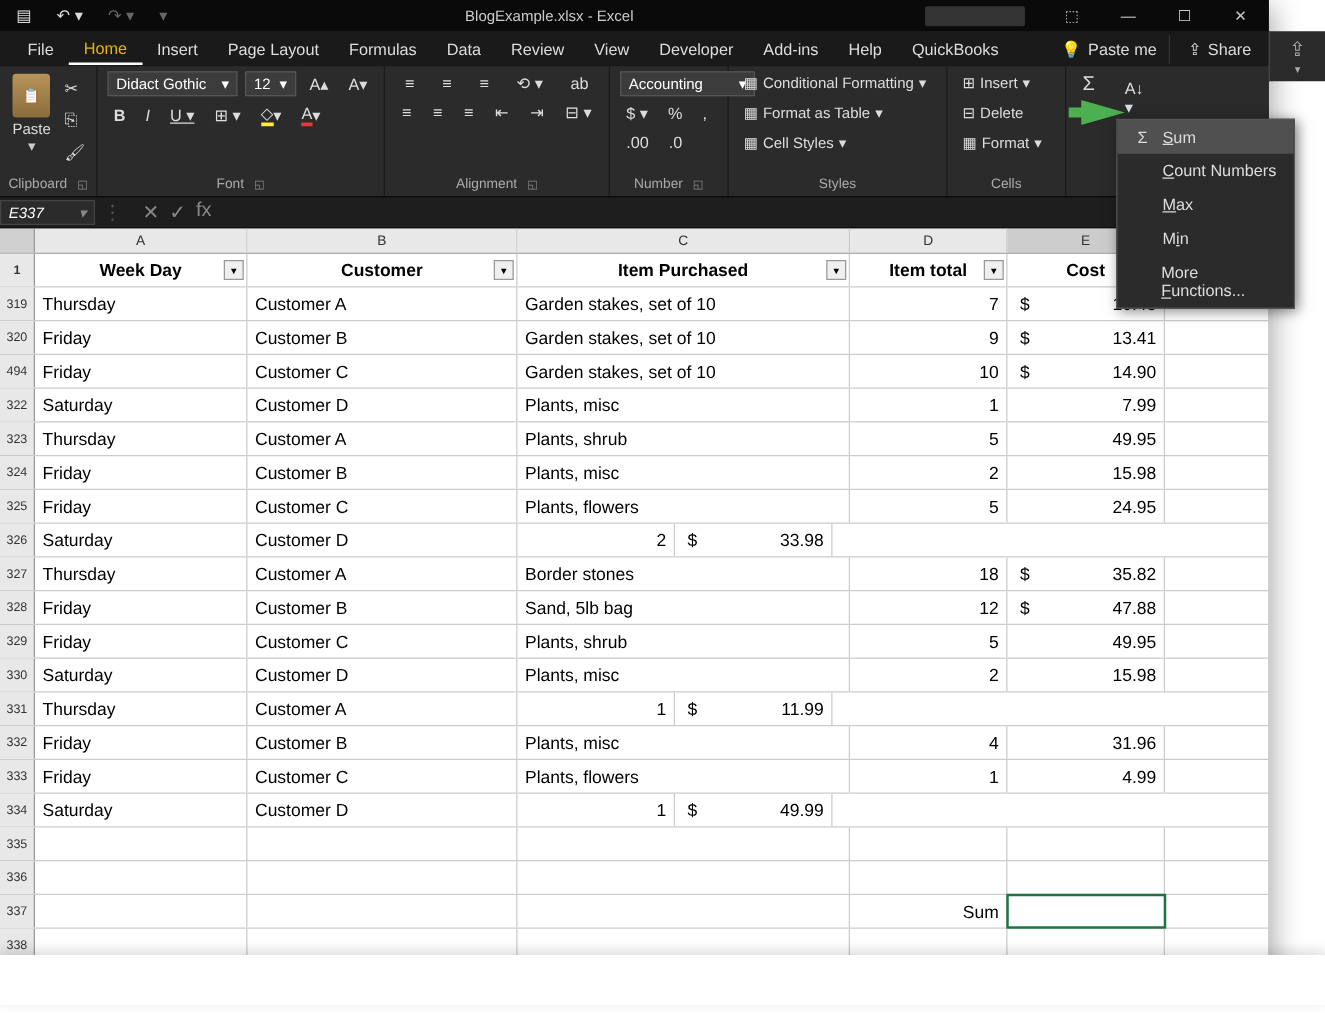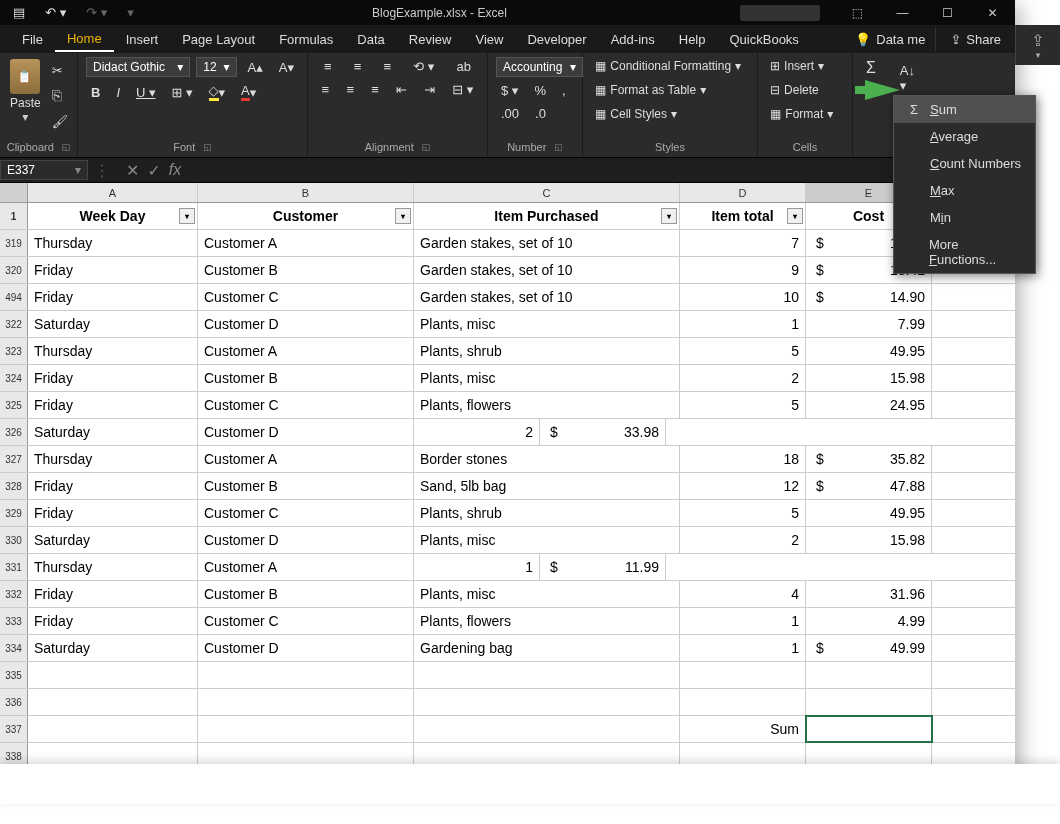--- a/index.html
+++ b/index.html
@@ -23,21 +23,21 @@
 .ribbon-label{text-align:center;color:#aaa;font-size:11px;display:flex;justify-content:center;align-items:center;gap:8px;padding:2px 0;}
 .ribbon-label .dlg{font-size:9px;color:#888;}
 .ribbon-btn{color:#ddd;font-size:12px;display:flex;align-items:center;gap:4px;padding:2px 4px;}
 .ribbon-row{display:flex;gap:6px;align-items:center;}
 .combo{background:#3c3c3c;border:1px solid #555;color:#fff;padding:2px 6px;font-size:12px;display:flex;align-items:center;justify-content:space-between;}
 .combo.font{width:120px;}
 .combo.size{width:45px;}
 .icon-btn{color:#ddd;padding:2px 5px;font-size:13px;display:inline-flex;align-items:center;}
 .small-icon{font-size:12px;color:#ccc;}
 .namebox-row{height:25px;background:#1e1e1e;display:flex;align-items:center;border-bottom:1px solid #000;}
-.namebox{width:88px;background:#2b2b2b;border:1px solid #444;color:#fff;padding:2px 6px;font-size:12px;display:flex;justify-content:space-between;}
+.namebox{width:76px;background:#2b2b2b;border:1px solid #444;color:#fff;padding:2px 6px;font-size:12px;display:flex;justify-content:space-between;font-style:italic;}
 .fx-btns{display:flex;gap:8px;padding:0 10px;color:#888;}
 .fx-bar{flex:1;color:#fff;padding:0 6px;font-size:13px;}
 .sheet{background:#fff;position:relative;}
 .col-headers{display:flex;height:20px;background:#e8e8e8;border-bottom:1px solid #999;}
 .corner{width:28px;background:#d0d0d0;border-right:1px solid #999;}
 .col-h{text-align:center;font-size:11px;color:#333;border-right:1px solid #ccc;display:flex;align-items:center;justify-content:center;background:#e8e8e8;}
 .col-A{width:170px;}.col-B{width:216px;}.col-C{width:266px;}.col-D{width:126px;}.col-E{width:126px;}
 .grid-row{display:flex;height:27px;border-bottom:1px solid #ccc;}
 .grid-row.header-row{font-weight:bold;}
 .row-h{width:28px;background:#e8e8e8;border-right:1px solid #999;text-align:center;font-size:10px;color:#333;display:flex;align-items:center;justify-content:center;}
@@ -96,21 +96,21 @@
     <span class="tab">Data</span>
     <span class="tab">Review</span>
     <span class="tab">View</span>
     <span class="tab">Developer</span>
     <span class="tab">Add-ins</span>
     <span class="tab">Help</span>
     <span class="tab">QuickBooks</span>
     <span class="spacer"></span>
     <span class="tellme">
         <span>💡</span>
-        <span>Data me</span>
+        <span>Paste me</span>
       </span>
     <span class="share">
         <span>⇪</span>
         <span>Share</span>
       </span>
   </div>
 
   <div class="ribbon">
     <div class="ribbon-group" style="width:78px">
       <div class="ribbon-group-content" style="flex-direction:row;">
@@ -179,21 +179,21 @@
         </div>
       </div>
       <div class="ribbon-label">
           <span>Alignment</span>
           <span class="dlg">◱</span>
         </div>
     </div>
 
     <div class="ribbon-group" style="width:95px">
       <div class="ribbon-group-content">
-        <div class="combo" style="width:87px">
+        <div class="combo" style="width:108px">
             <span>Accounting</span>
             <span>▾</span>
           </div>
         <div class="ribbon-row">
           <span class="icon-btn">$ ▾</span>
           <span class="icon-btn">%</span>
           <span class="icon-btn">,</span>
         </div>
         <div class="ribbon-row">
           <span class="icon-btn">.00</span>
@@ -244,21 +244,21 @@
 
   <div class="namebox-row">
     <div class="namebox">
         <span>E337</span>
         <span style="color:#888">▾</span>
       </div>
     <span style="color:#555;padding:0 6px">⋮</span>
     <div class="fx-btns">
       <span>✕</span>
       <span>✓</span>
-      <span style="font-style:italic">fx</span>
+      <span style="">fx</span>
     </div>
     <div class="fx-bar"></div>
   </div>
 
   <div class="sheet">
     <div class="col-headers">
       <div class="corner"></div>
       <div class="col-h col-A">A</div>
       <div class="col-h col-B">B</div>
       <div class="col-h col-C">C</div>
@@ -451,21 +451,20 @@
           <div class="cell col-D right">1</div>
           <div class="cell col-E money">
             <span class="sym"></span>
             <span>4.99</span>
           </div>
         </div>
         <div class="grid-row">
           <div class="row-h">334</div>
           <div class="cell col-A">Saturday</div>
           <div class="cell col-B">Customer D</div>
-          <div class="cell col-C">Gardening bag</div>
           <div class="cell col-D right">1</div>
           <div class="cell col-E money">
             <span class="sym">$</span>
             <span>49.99</span>
           </div>
         </div>
         <div class="grid-row">
           <div class="row-h">335</div>
           <div class="cell col-A"></div>
           <div class="cell col-B"></div>
@@ -518,24 +517,20 @@
     <div class="arrow-shape"></div>
 </div>
 
 <div class="autosum-menu">
   <div class="item highlighted">
       <span class="icon">Σ</span>
       <span><u class="acc">S</u>um</span>
     </div>
   <div class="item">
       <span class="icon"></span>
-      <span><u class="acc">A</u>verage</span>
-    </div>
-  <div class="item">
-      <span class="icon"></span>
       <span><u class="acc">C</u>ount Numbers</span>
     </div>
   <div class="item">
       <span class="icon"></span>
       <span><u class="acc">M</u>ax</span>
     </div>
   <div class="item">
       <span class="icon"></span>
       <span>M<u class="acc">i</u>n</span>
     </div>

